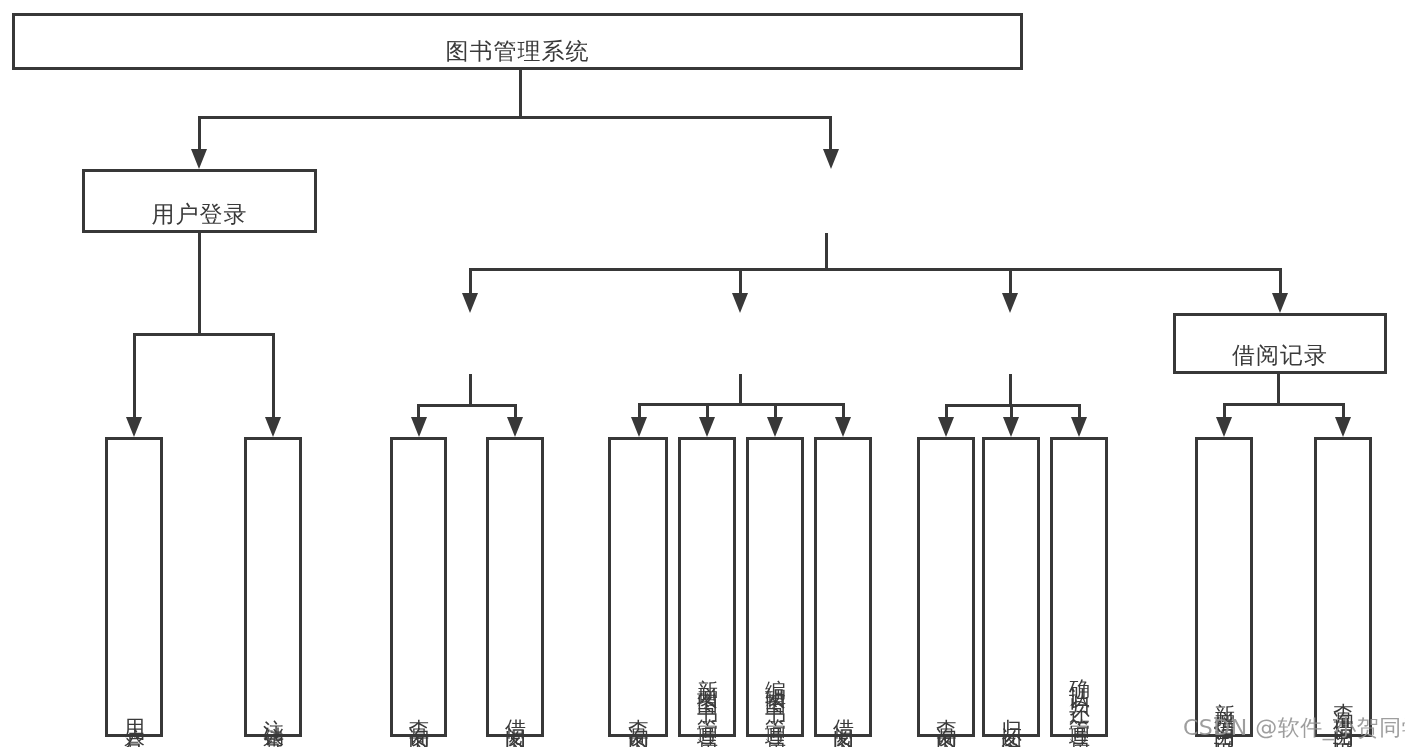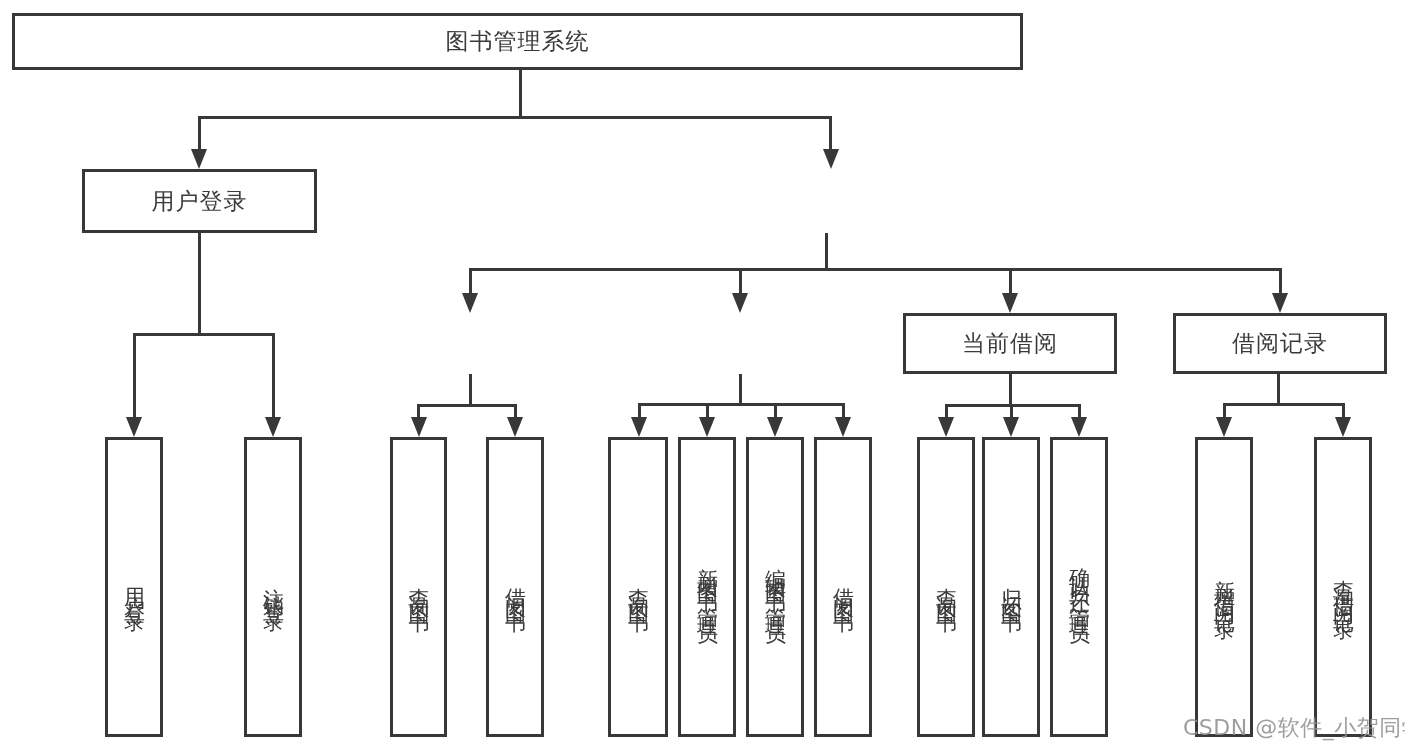--- a/index.html
+++ b/index.html
@@ -10,21 +10,21 @@
     background: #ffffff;
     font-family: "DejaVu Sans", sans-serif;
     overflow: hidden;
   }
   .node {
     position: absolute;
     box-sizing: border-box;
     border: 3px solid #383838;
     background: #ffffff;
     display: flex;
-    align-items: center;
+    align-items: flex-end;
     justify-content: center;
     color: #3a3a3a;
   }
   .node.h .lbl {
     font-size: 23px;
     letter-spacing: 1px;
     white-space: nowrap;
   }
   .node.v .lbl {
     writing-mode: vertical-rl;
@@ -112,23 +112,20 @@
     <div class="arrowhead" style="left: 1003px; top: 417px;"></div>
     <div class="arrowhead" style="left: 1071px; top: 417px;"></div>
     <div class="arrowhead" style="left: 1216px; top: 417px;"></div>
     <div class="arrowhead" style="left: 1335px; top: 417px;"></div>
     <div class="node h" style="left: 12px; top: 13px; width: 1011px; height: 57px;">
       <span class="lbl">图书管理系统</span>
     </div>
     <div class="node h" style="left: 82px; top: 169px; width: 235px; height: 64px;">
       <span class="lbl">用户登录</span>
     </div>
-    <div class="node h" style="left: 903px; top: 313px; width: 214px; height: 61px;">
-      <span class="lbl">当前借阅</span>
-    </div>
     <div class="node h" style="left: 1173px; top: 313px; width: 214px; height: 61px;">
       <span class="lbl">借阅记录</span>
     </div>
     <div class="node v" style="left: 105px; top: 437px; width: 58px; height: 300px;">
       <span class="lbl">用户登录</span>
     </div>
     <div class="node v" style="left: 244px; top: 437px; width: 58px; height: 300px;">
       <span class="lbl">注销登录</span>
     </div>
     <div class="node v" style="left: 390px; top: 437px; width: 57px; height: 300px;">

